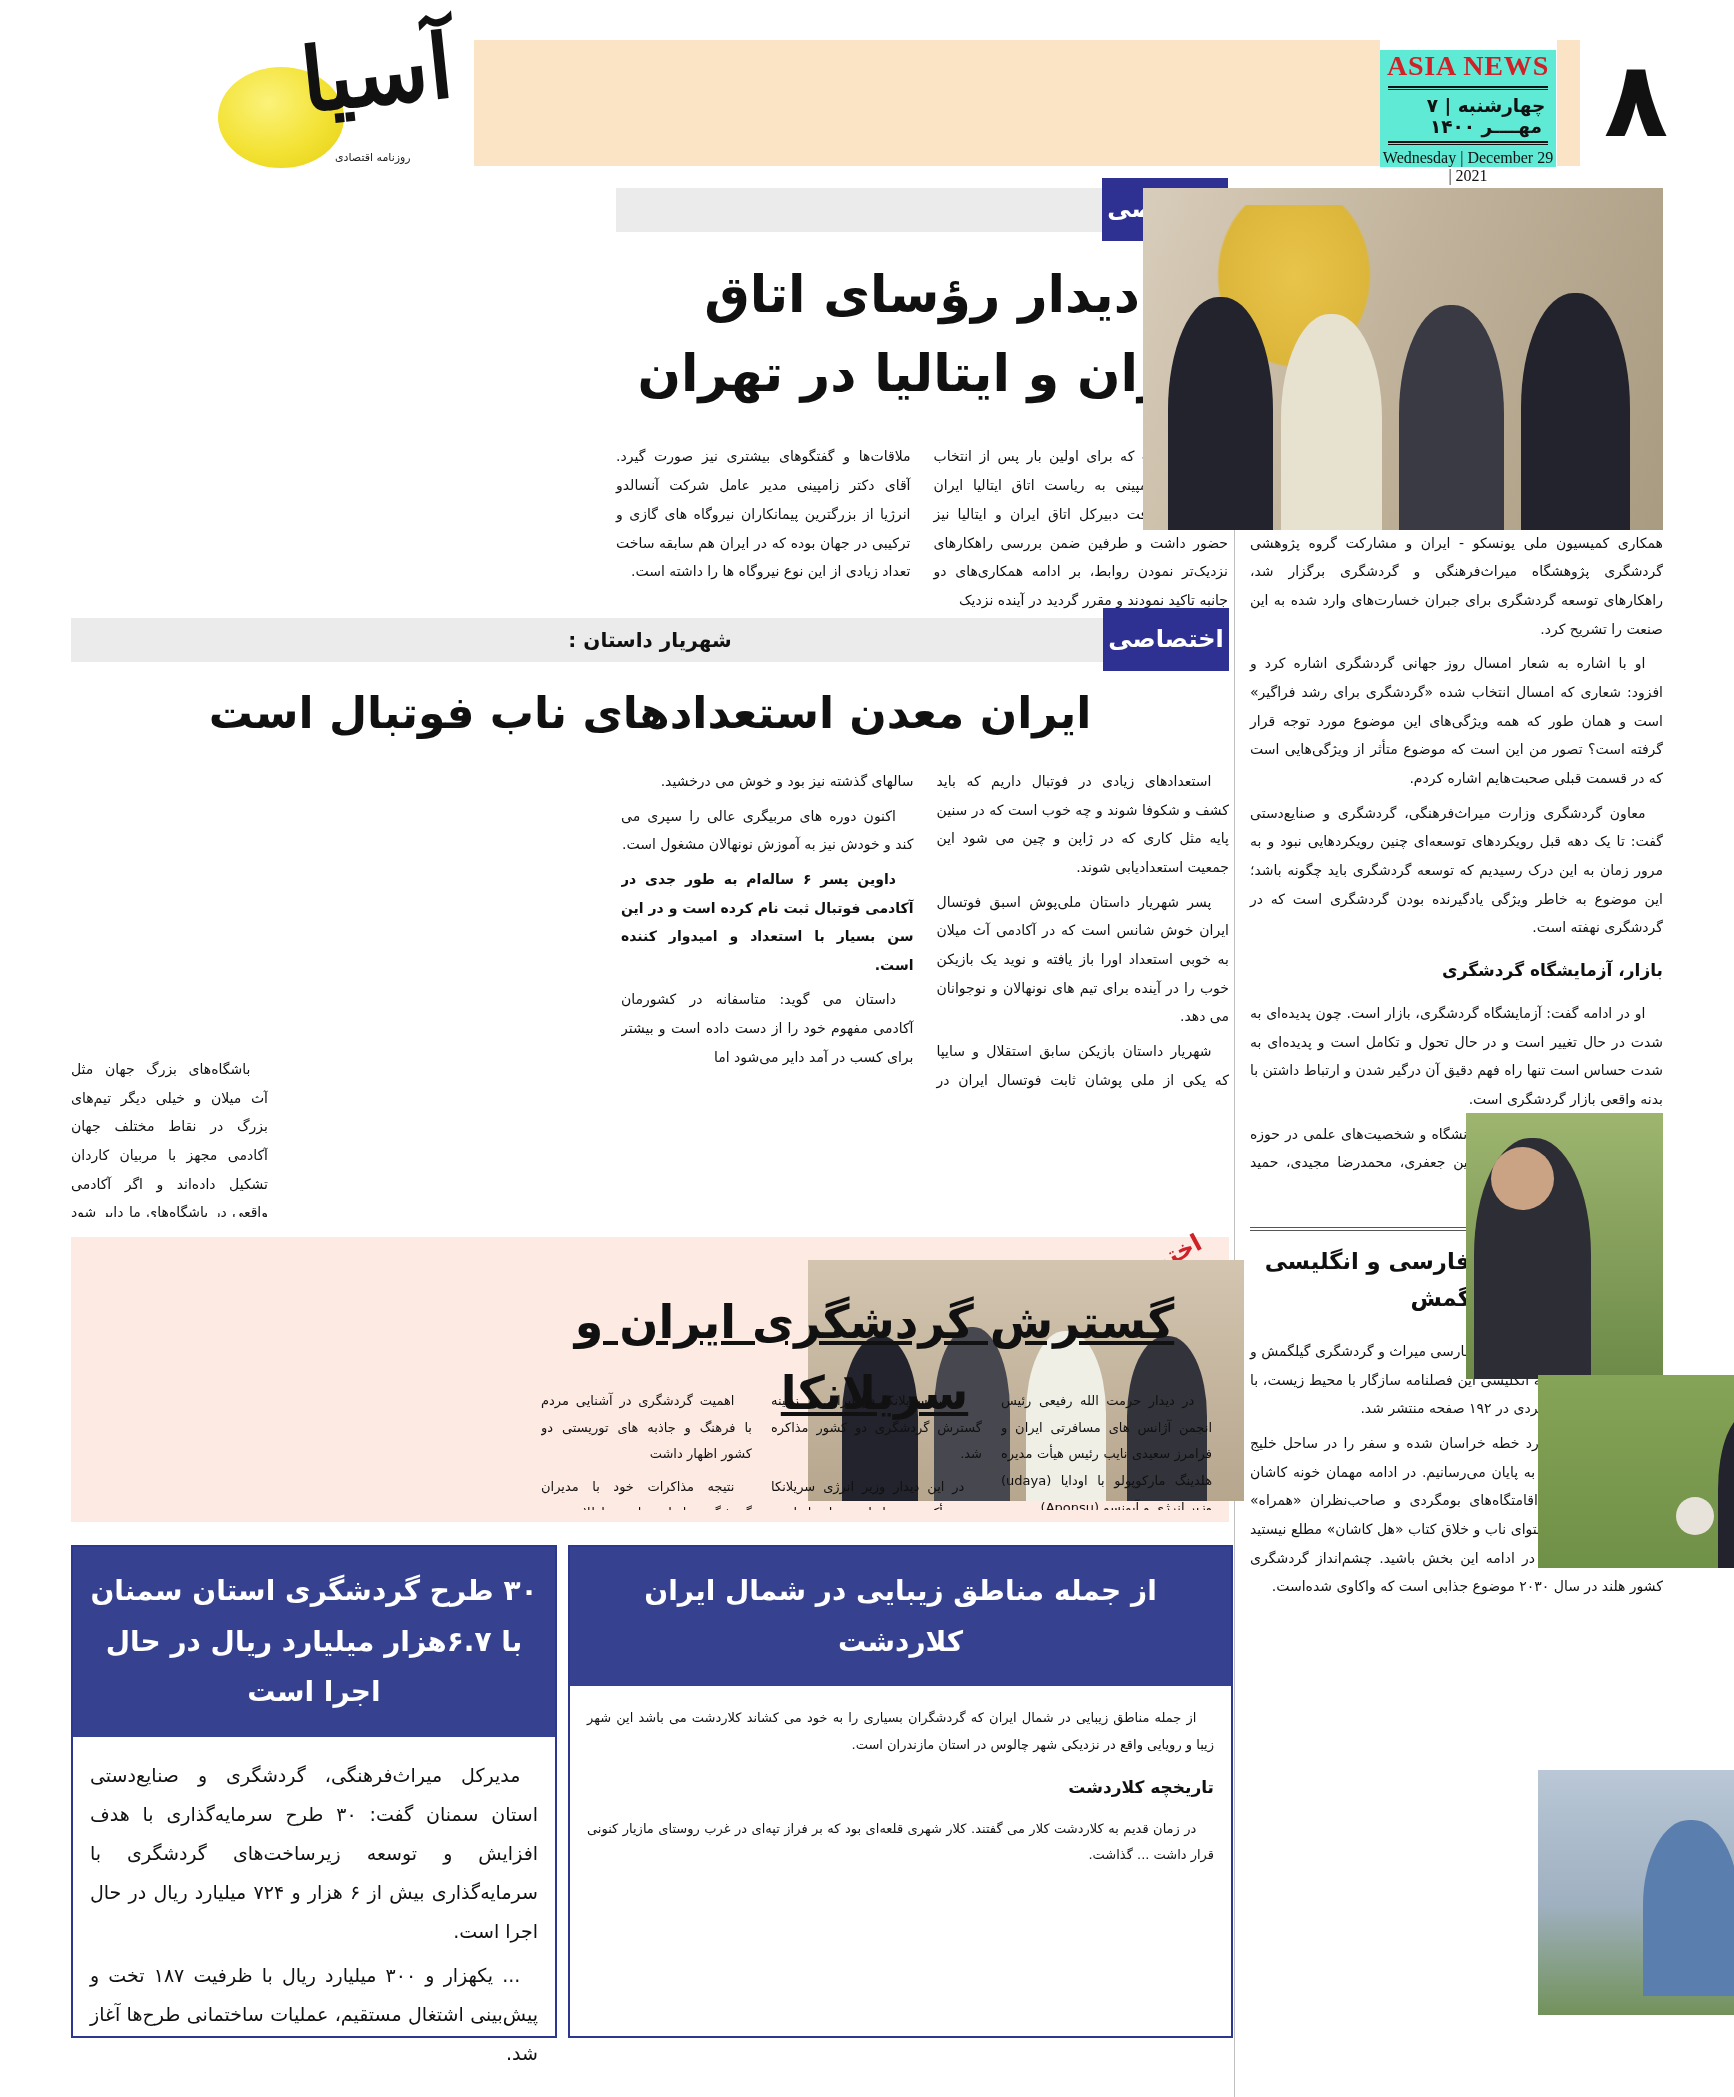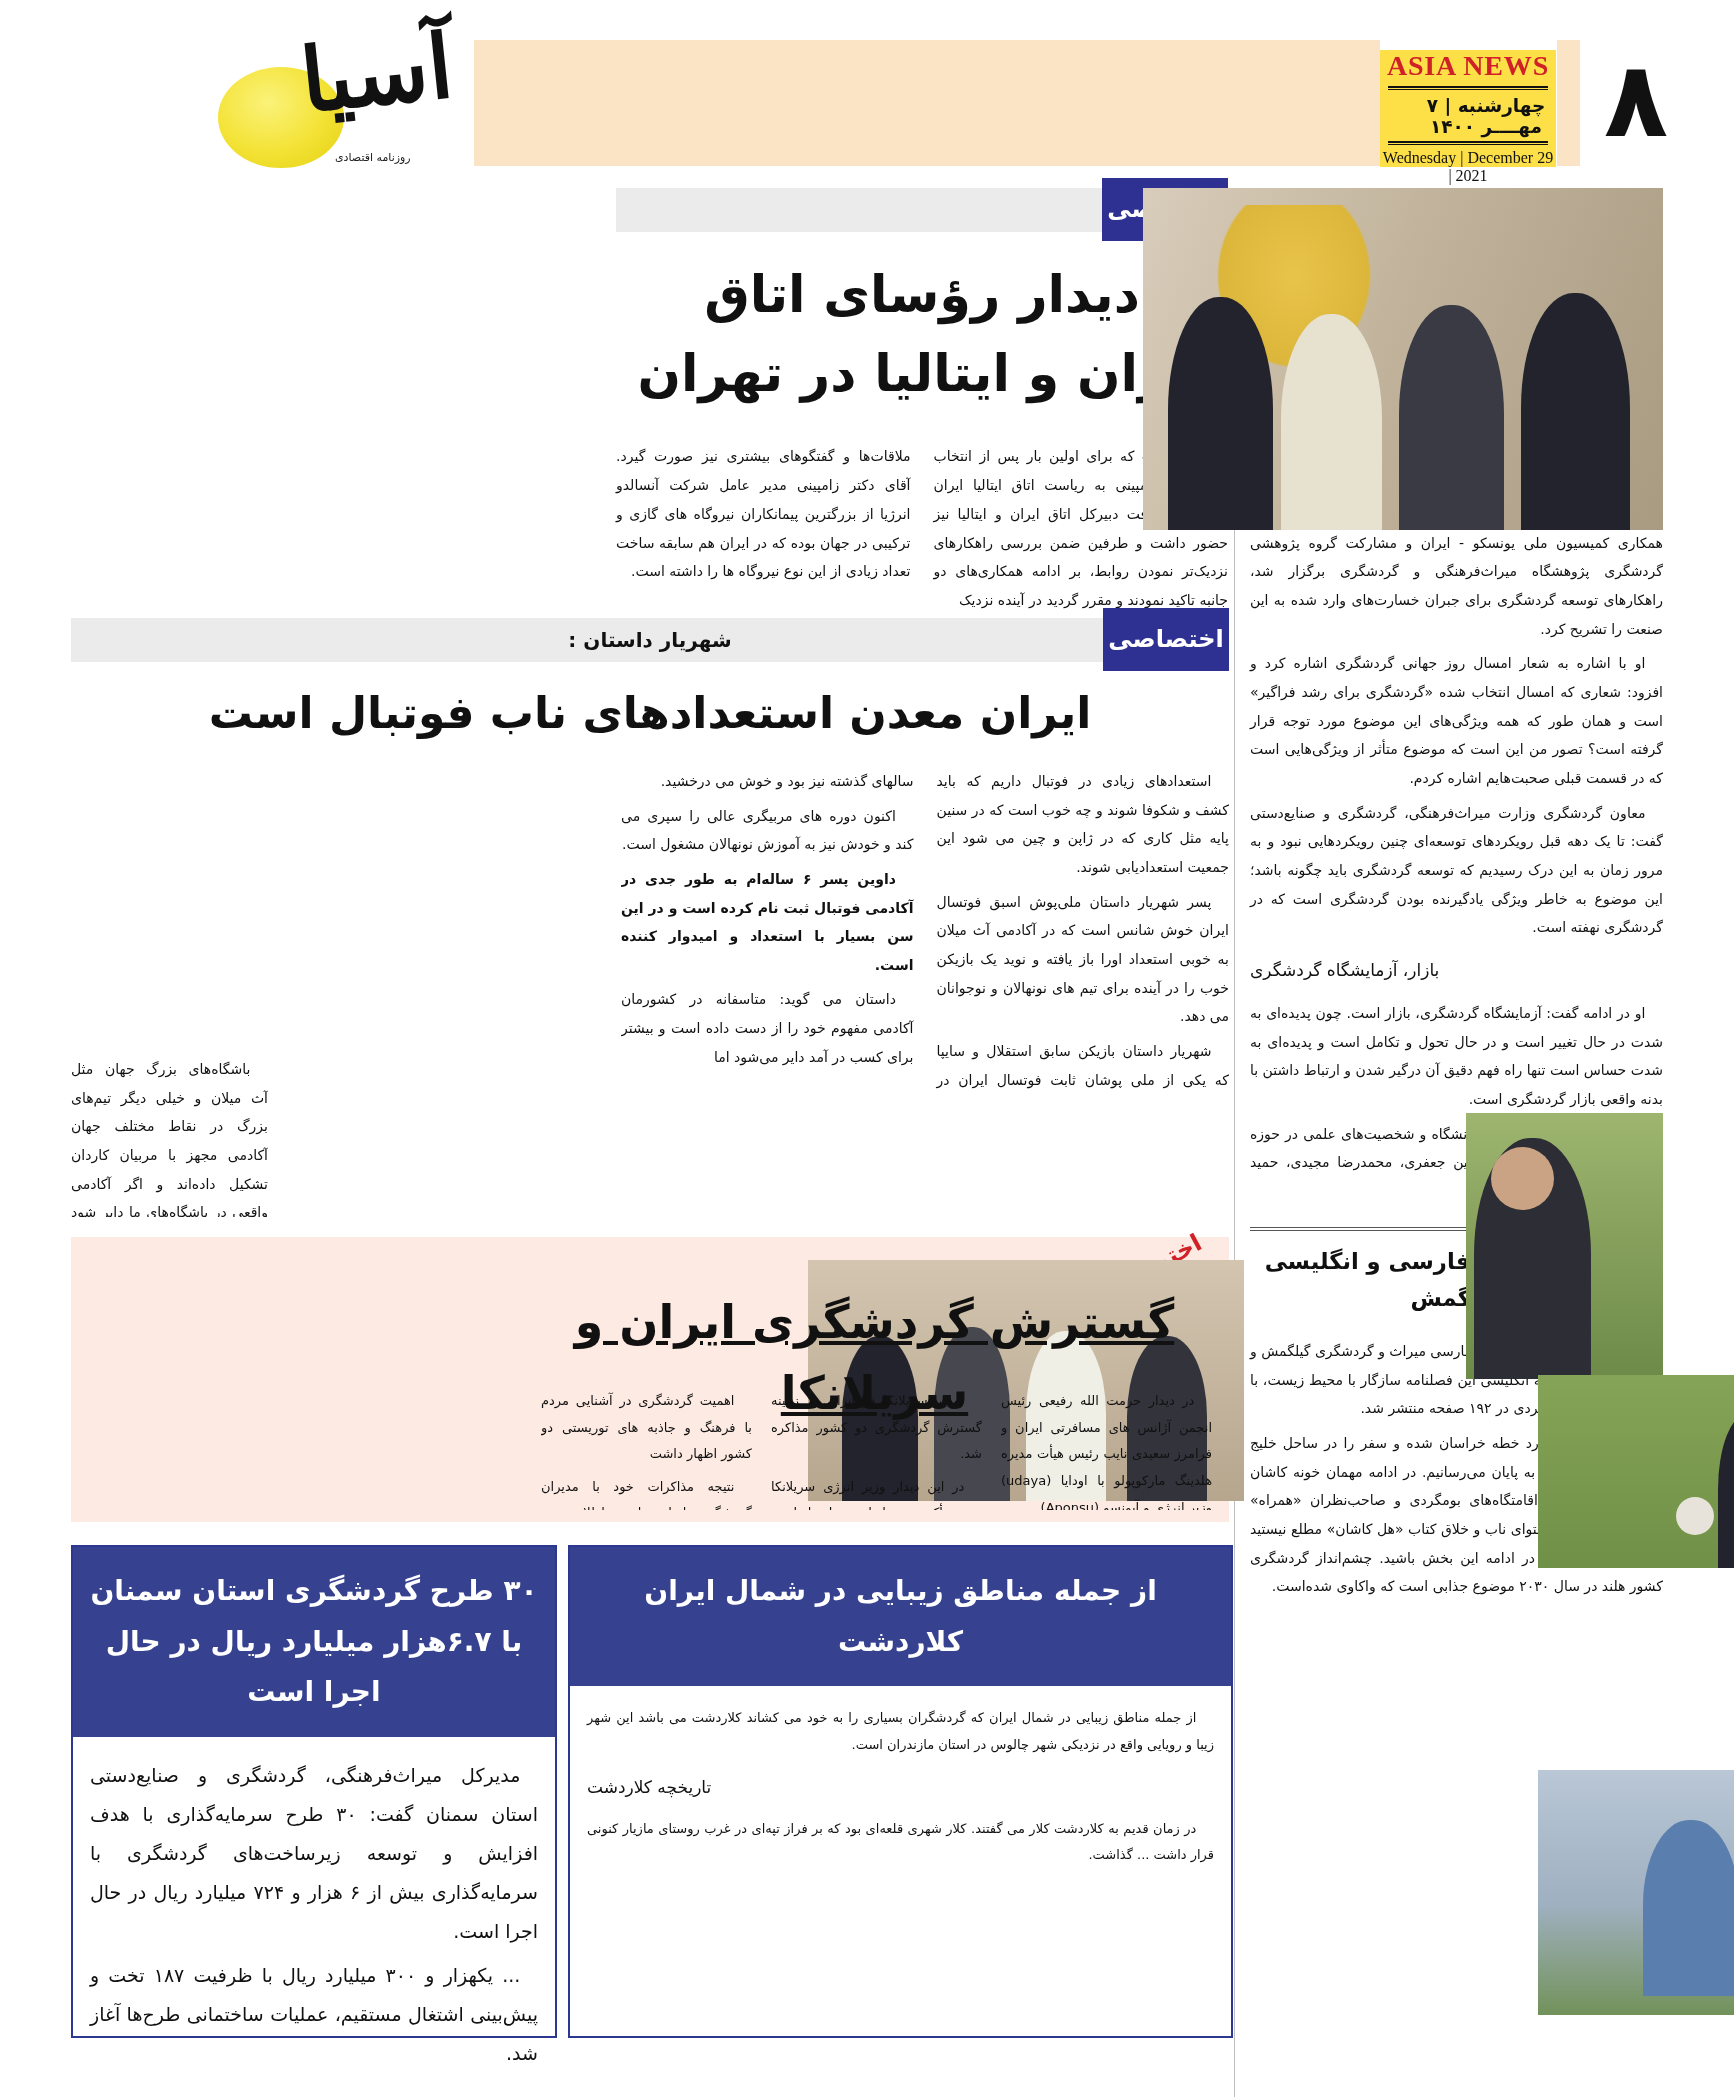--- a/index.html
+++ b/index.html
@@ -1,21 +1,21 @@
 <!DOCTYPE html>
 <html lang="fa" dir="rtl" style="font-size:6.7px"><head>
 <meta charset="utf-8">
 <style>
   html,body{margin:0;padding:0;background:#8a8a8a;}
   .page{position:relative;width:1734px;height:2478px;background:#ffffff;
         font-family:"DejaVu Sans","Liberation Sans",sans-serif;direction:rtl;overflow:hidden;color:#111;}
   .abs{position:absolute;}
   .peach{background:#fbe4c6;}
   
-  .masthead-box{background:#fde047;text-align:center;}
+  .masthead-box{background:#5eead4;text-align:center;}
   .brand{font-family:"Liberation Serif","DejaVu Serif",serif;font-weight:bold;color:#d02128;font-size:28px;letter-spacing:0.8px;}
   .mast-rule{border-top:2.1px solid #111;border-bottom:0.8px solid #111;height:1.3px;margin:4.2px 7.6px;}
   .date-fa{font-size:18.5px;font-weight:bold;margin-left:36px;}
   .date-en{font-family:"Liberation Serif","DejaVu Serif",serif;font-size:16px;}
   .pagenum{font-size:105px;font-weight:bold;line-height:1;}
   .logo-title{font-family:"DejaVu Serif",serif;font-weight:bold;font-size:88px;line-height:1;transform:rotate(-6deg);display:inline-block;}
   .logo-sub{font-size:11px;color:#222;}
   .logo-ellipse{background:radial-gradient(ellipse at 40% 35%,#fbf27a 0%,#f3e234 55%,#e3cf12 100%);border-radius:50%;}
   
   .body-txt{font-size:14px;line-height:2.05;text-align:justify;}
@@ -27,21 +27,21 @@
          font-size:24px;display:flex;align-items:center;justify-content:center;}
   .badge .wedge{position:absolute;left:-12.6px;top:0;width:19.3px;height:100%;background:#d02128;
          transform:skewX(-8deg);z-index:-1;}
   
   .hl-main{font-size:51px;font-weight:bold;line-height:1.55;text-align:center;}
   .hl-col{font-size:24px;font-weight:bold;line-height:1.6;text-align:center;}
   .section-red{color:#c40a0a;font-weight:bold;font-size:23.5px;}
   .red-underline{border-bottom:1.7px solid #f0b9ad;}
   .boxhead{background:#36418f;color:#fff;text-align:center;font-weight:bold;font-size:28px;line-height:1.8;padding:19.3px 10px;}
   .bluebox{border:2.5px solid #2c3890;background:#fff;}
-  .subhead{font-weight:normal;text-align:left;font-size:17px;margin:11px 0;}
+  .subhead{font-weight:bold;text-align:right;font-size:17px;margin:11px 0;}
   .dbl-rule{border-top:1.3px solid #555;border-bottom:0.4px solid #555;height:2.1px;margin:21px 0 12.6px 0;}
   .vdivider{background:#bfbfbf;width:1.3px;}
   .photo{overflow:hidden;position:relative;}
   .fig{position:absolute;border-radius:48% 48% 0 0;background:#23232d;}
 </style>
 </head>
 <body>
 
 <div class="page">
 

